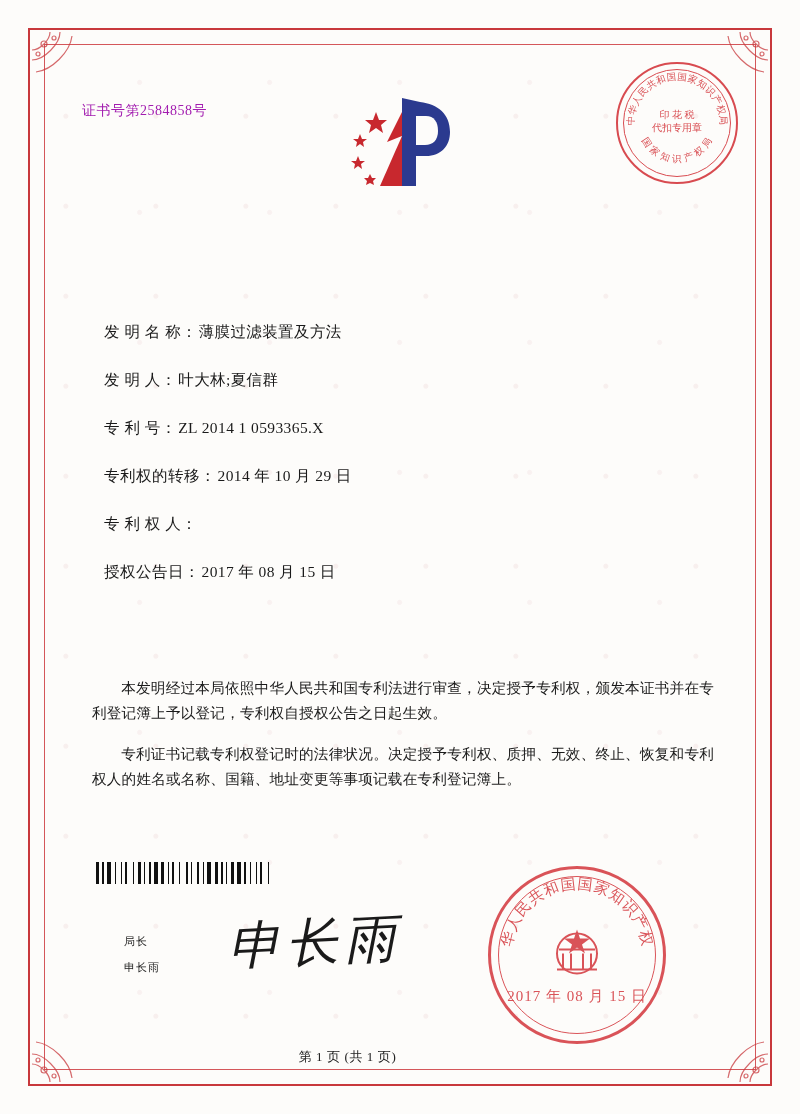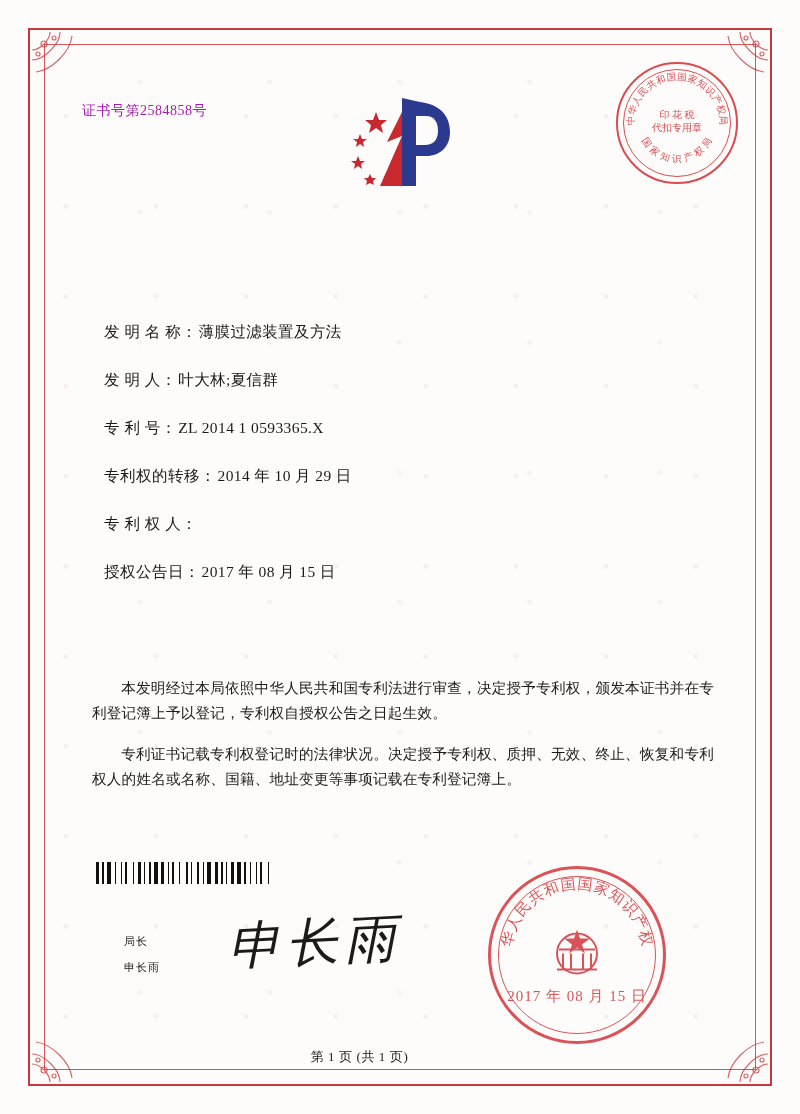--- a/index.html
+++ b/index.html
@@ -262,21 +262,20 @@
   
   .footer {
     position: absolute;
     left: 0;
     bottom: 48px;
     width: 695px;
     text-align: center;
     font-size: 13px;
     color: #222;
     letter-spacing: 0.6px;
-    padding-left: 12px;
   }
 </style>
 </head>
 <body>
 
 <div class="page">
 
   <div class="bg-tint"></div>
 
   <div class="border-outer"></div>

